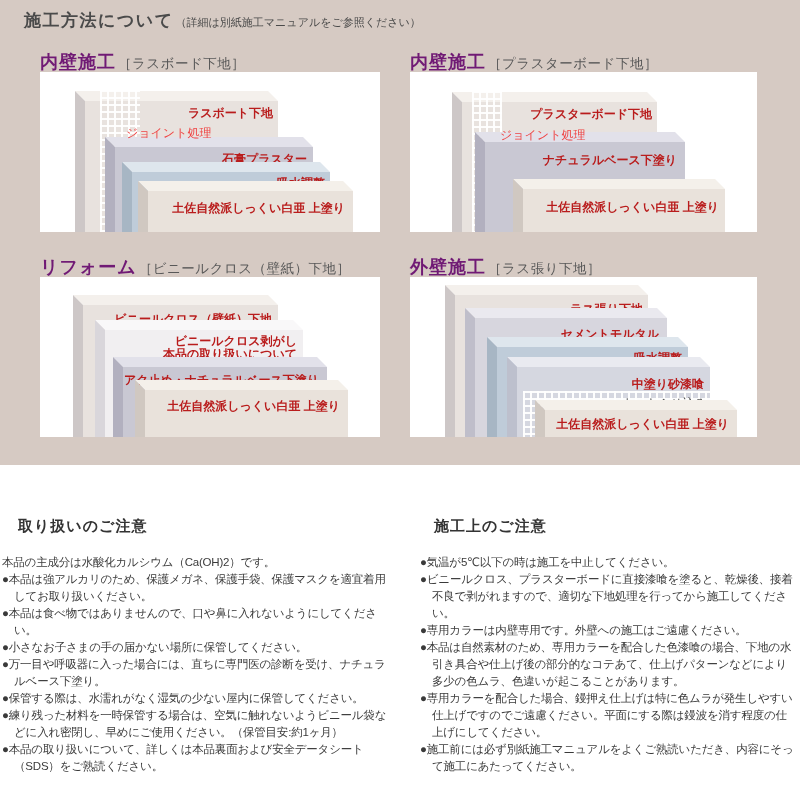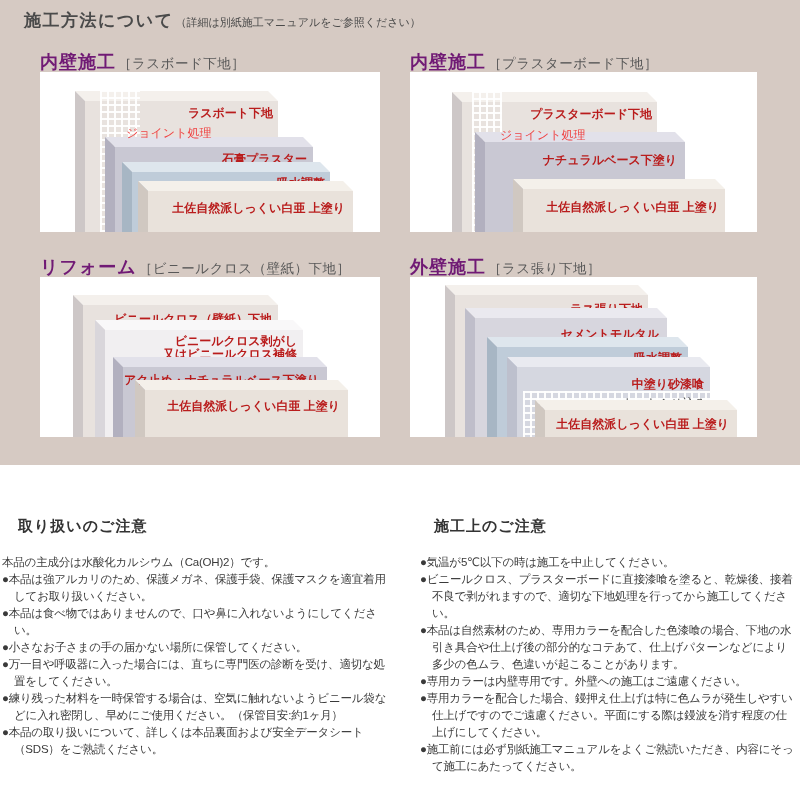--- a/index.html
+++ b/index.html
@@ -118,21 +118,21 @@
     </div>
     <div class="pbox" style="left:40px; top:277px; width:340px; height:160px;">
       <div class="slab c-base z1" style="left:43px; top:28px; width:195px;">
         <span class="tf"></span>
         <span class="lf"></span>
         <span class="label" style="right:6px; top:6px;">ビニールクロス（壁紙）下地</span>
       </div>
       <div class="slab c-white z3" style="left:65px; top:53px; width:198px;">
         <span class="tf"></span>
         <span class="lf"></span>
-        <span class="label two" style="right:6px; top:5px;"><span>ビニールクロス剥がし</span><br><span>又はビニールクロス補修</span></span>
+        <span class="label two" style="right:6px; top:5px;"><span>ビニールクロス剥がし</span><br><span>本品の取り扱いについて</span></span>
       </div>
       <div class="slab c-plaster z4" style="left:83px; top:90px; width:204px;">
         <span class="tf"></span>
         <span class="lf"></span>
         <span class="label" style="right:8px; top:5px;">アク止め・ナチュラルベース下塗り</span>
       </div>
       <div class="slab c-finish z5" style="left:105px; top:113px; width:203px;">
         <span class="tf"></span>
         <span class="lf"></span>
         <span class="label" style="right:8px; top:8px;">土佐自然派しっくい白亜 上塗り</span>
@@ -181,40 +181,41 @@
     <div class="note-col" style="left:2px; top:89px; width:393px;">
       <div class="note-intro">本品の主成分は水酸化カルシウム（Ca(OH)2）です。</div>
       <div>
 
           <div class="note-item">●本品は強アルカリのため、保護メガネ、保護手袋、保護マスクを適宜着用してお取り扱いください。</div>
 
           <div class="note-item">●本品は食べ物ではありませんので、口や鼻に入れないようにしてください。</div>
 
           <div class="note-item">●小さなお子さまの手の届かない場所に保管してください。</div>
 
-          <div class="note-item">●万一目や呼吸器に入った場合には、直ちに専門医の診断を受け、適切な処置をしてください。</div>
-
+          <div class="note-item">●万一目や呼吸器に入った場合には、直ちに専門医の診断を受け、ナチュラルベース下塗り。</div>
+
+          <div class="note-item">●保管する際は、水濡れがなく湿気の少ない屋内に保管してください。</div>
 
           <div class="note-item">●練り残った材料を一時保管する場合は、空気に触れないようビニール袋などに入れ密閉し、早めにご使用ください。（保管目安:約1ヶ月）</div>
 
           <div class="note-item">●本品の取り扱いについて、詳しくは本品裏面および安全データシート（SDS）をご熟読ください。</div>
         </div>
     </div>
 
     <div class="note-heading" style="left:434px; top:52px;">施工上のご注意</div>
     <div class="note-col" style="left:420px; top:89px; width:375px;">
       <div>
 
           <div class="note-item">●気温が5℃以下の時は施工を中止してください。</div>
 
           <div class="note-item">●ビニールクロス、プラスターボードに直接漆喰を塗ると、乾燥後、接着不良で剥がれますので、適切な下地処理を行ってから施工してください。</div>
 
+          <div class="note-item">●専用カラーは内壁専用です。外壁への施工はご遠慮ください。</div>
+
           <div class="note-item">●本品は自然素材のため、専用カラーを配合した色漆喰の場合、下地の水引き具合や仕上げ後の部分的なコテあて、仕上げパターンなどにより多少の色ムラ、色違いが起こることがあります。</div>
-
-          <div class="note-item">●専用カラーは内壁専用です。外壁への施工はご遠慮ください。</div>
 
           <div class="note-item">●専用カラーを配合した場合、鏝押え仕上げは特に色ムラが発生しやすい仕上げですのでご遠慮ください。平面にする際は鏝波を消す程度の仕上げにしてください。</div>
 
           <div class="note-item">●施工前には必ず別紙施工マニュアルをよくご熟読いただき、内容にそって施工にあたってください。</div>
         </div>
     </div>
 
   </div>
 
 </div>

